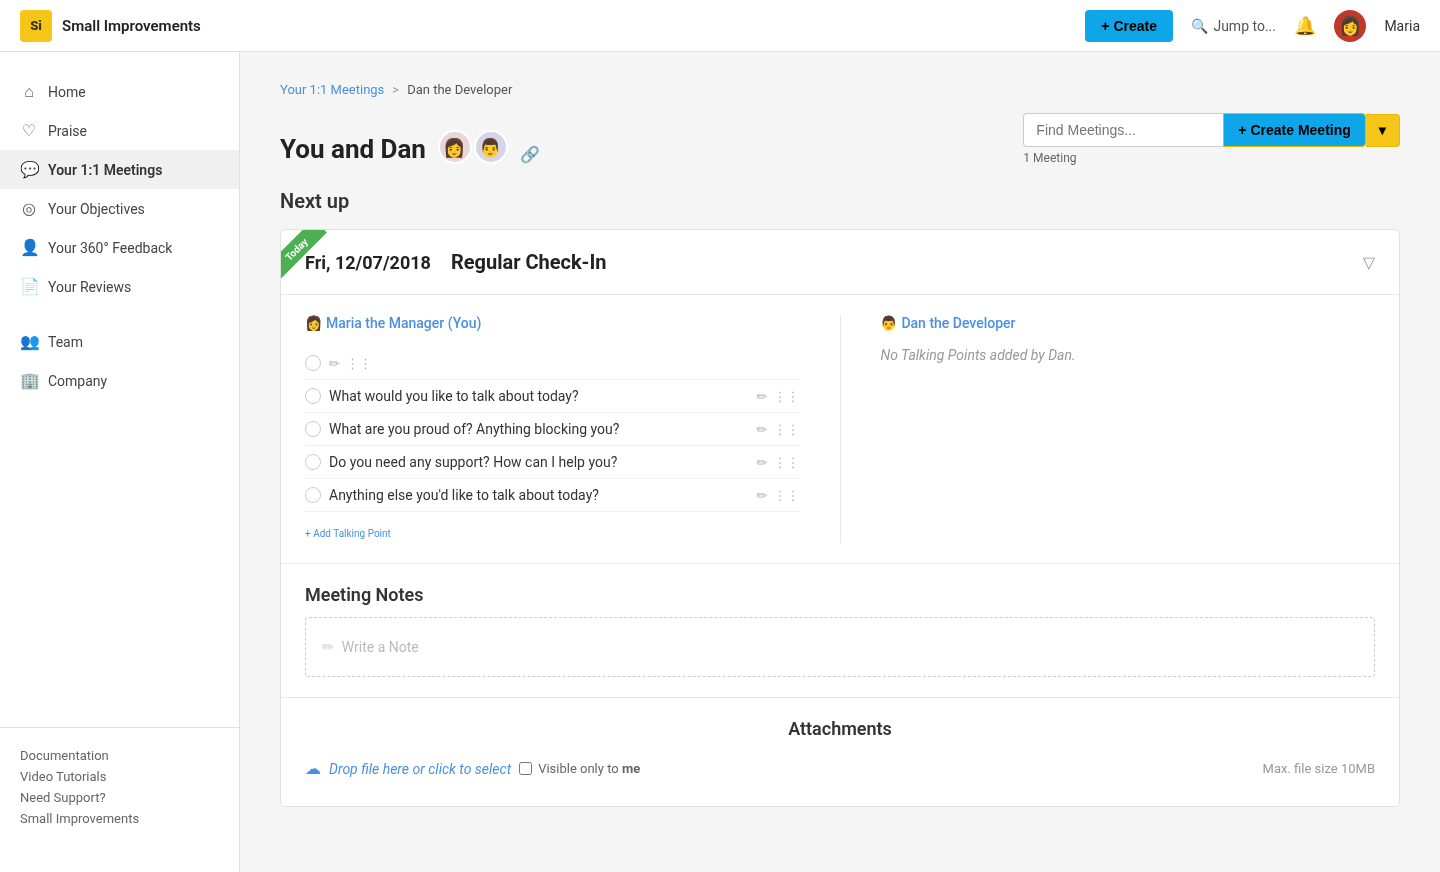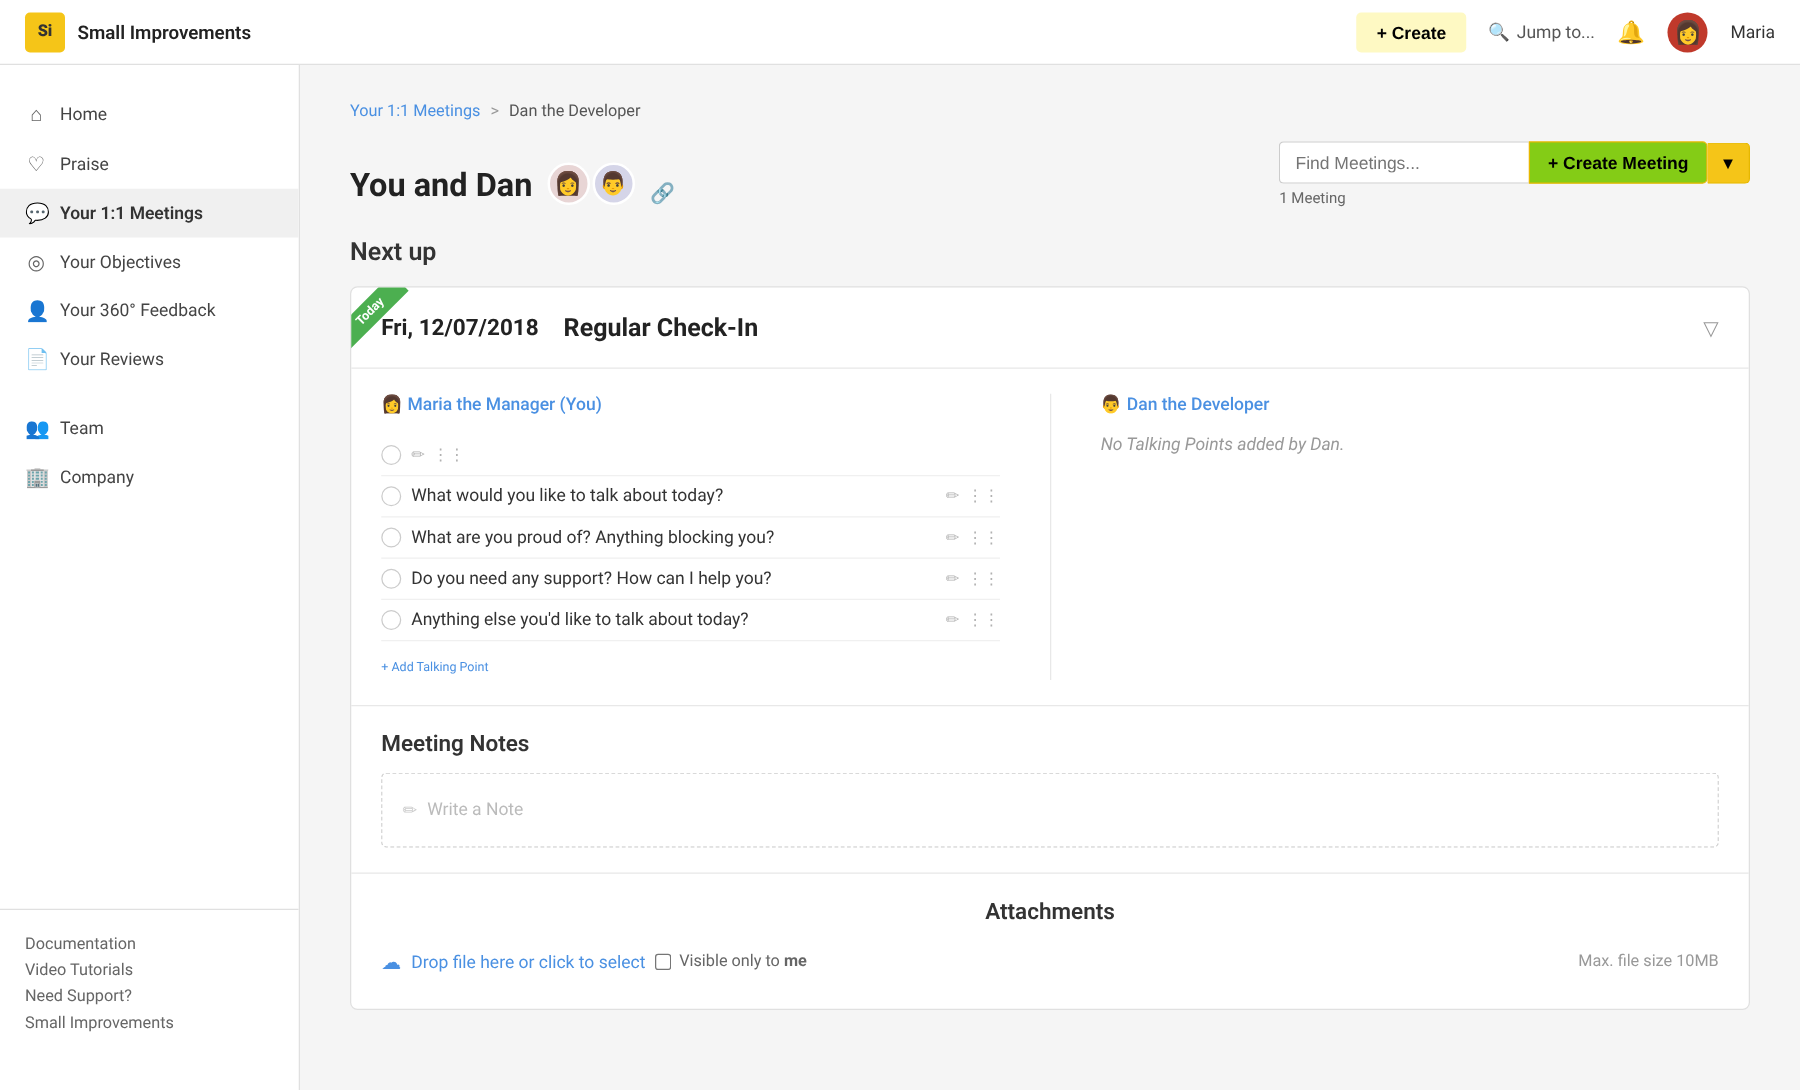--- a/index.html
+++ b/index.html
@@ -13,21 +13,21 @@
     }
     .top-nav-left { display: flex; align-items: center; gap: 10px; }
     .logo-box {
       background: #f5c518; color: #333; font-weight: 900; font-size: 13px;
       width: 32px; height: 32px; display: flex; align-items: center; justify-content: center;
       border-radius: 4px;
     }
     .app-name { font-weight: 600; font-size: 15px; color: #222; }
     .top-nav-right { display: flex; align-items: center; gap: 18px; }
     .create-btn {
-      background: #fef9c3; border: none; border-radius: 4px; padding: 8px 16px;
+      background: #0ea5e9; border: none; border-radius: 4px; padding: 8px 16px;
       font-weight: 600; font-size: 14px; cursor: pointer; display: flex; align-items: center; gap: 6px;
     }
     .jump-to { display: flex; align-items: center; gap: 5px; color: #555; cursor: pointer; font-size: 14px; }
     .bell-icon { font-size: 18px; color: #555; cursor: pointer; }
     .user-avatar {
       width: 32px; height: 32px; border-radius: 50%; background: #c0392b;
       display: flex; align-items: center; justify-content: center; color: white; font-size: 12px;
       overflow: hidden;
     }
     .user-name { font-size: 14px; color: #333; }
@@ -73,21 +73,21 @@
     .link-icon { color: #999; cursor: pointer; font-size: 16px; }
 
     .header-right { display: flex; align-items: flex-start; flex-direction: column; gap: 4px; }
     .header-actions { display: flex; align-items: center; gap: 0; }
     .find-meetings-input {
       border: 1px solid #ccc; border-right: none; border-radius: 4px 0 0 4px;
       padding: 8px 12px; font-size: 14px; outline: none; width: 200px; color: #999;
       background: #fff;
     }
     .create-meeting-btn {
-      background: #84cc16; border: 1px solid #e6b800; border-radius: 0 4px 4px 0;
+      background: #0ea5e9; border: 1px solid #e6b800; border-radius: 0 4px 4px 0;
       padding: 8px 14px; font-weight: 600; font-size: 14px; cursor: pointer;
       display: flex; align-items: center; gap: 6px;
     }
     .create-meeting-dropdown {
       background: #f5c518; border: 1px solid #e6b800; border-left: none; border-radius: 0 4px 4px 0;
       padding: 8px 10px; cursor: pointer;
     }
     .meeting-count { font-size: 12px; color: #666; text-align: right; }
 
     
@@ -154,21 +154,21 @@
 
     
     .attachments-section { padding: 20px 24px; border-top: 1px solid #e8e8e8; }
     .attachments-title { font-size: 18px; font-weight: 600; color: #333; margin-bottom: 12px; text-align: center; }
     .drop-zone {
       display: flex; align-items: center; justify-content: space-between;
       padding: 8px 0;
     }
     .drop-zone-left { display: flex; align-items: center; gap: 8px; }
     .drop-zone-icon { color: #4a90e2; font-size: 16px; }
-    .drop-zone-text { color: #4a90e2; font-size: 14px; cursor: pointer; }
+    .drop-zone-text { color: #4a90e2; font-size: 14px; cursor: pointer; font-style: italic; }
     .visible-only { display: flex; gap: 6px; font-size: 13px; color: #666; }
     .visible-only input { margin: 0; }
     .file-size { font-size: 13px; color: #999; }
   </style>
 </head>
 <body>
 
 <nav class="top-nav">
   <div class="top-nav-left">
     <div class="logo-box">Si</div>

